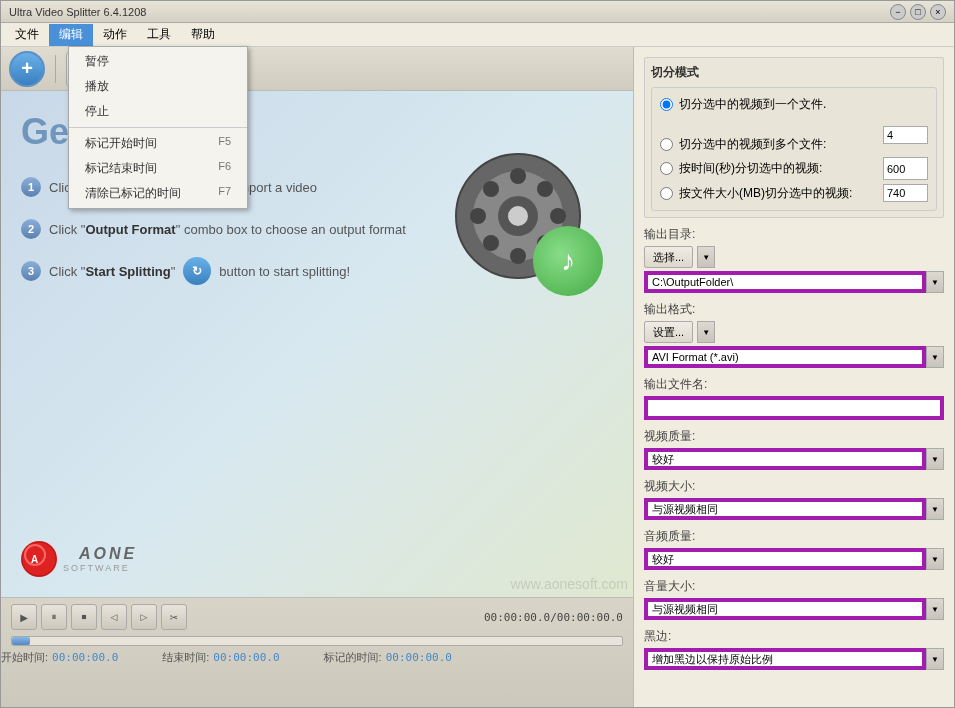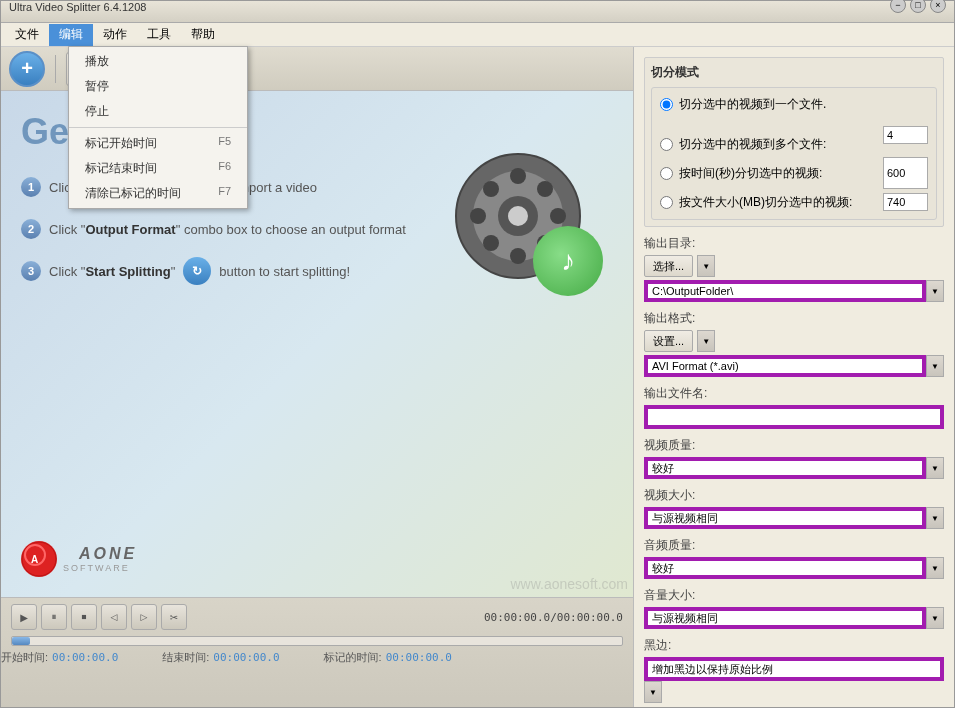--- a/index.html
+++ b/index.html
@@ -16,21 +16,21 @@
       height: 708px;
       background: #f0ece0;
       border: 1px solid #999;
       display: flex;
       flex-direction: column;
     }
     .title-bar {
       background: linear-gradient(to bottom, #e8e4d8, #d4d0c4);
       height: 22px;
       display: flex;
-      align-items: flex-end;
+      align-items: center;
       justify-content: space-between;
       padding: 9px 8px;
       border-bottom: 1px solid #aaa;
     }
     .title-bar-title {
       font-size: 11px;
       color: #333;
     }
     .title-bar-buttons {
       display: flex;
@@ -431,24 +431,24 @@
   <div class="menu-bar">
     <div class="menu-item">文件</div>
     <div class="menu-item active">编辑</div>
     <div class="menu-item">动作</div>
     <div class="menu-item">工具</div>
     <div class="menu-item">帮助</div>
   </div>
 
   <div class="dropdown-menu">
     <div class="dropdown-item">
+      <span>暂停</span>
+    </div>
+    <div class="dropdown-item">
       <span>播放</span>
-    </div>
-    <div class="dropdown-item">
-      <span>暂停</span>
     </div>
     <div class="dropdown-item">
       <span>停止</span>
     </div>
     <div class="dropdown-separator"></div>
     <div class="dropdown-item">
       <span>标记开始时间</span>
       <span class="dropdown-shortcut">F5</span>
     </div>
     <div class="dropdown-item">
@@ -592,21 +592,21 @@
               <label>切分选中的视频到多个文件:</label>
             </div>
             <input type="text" value="4" style="width: 45px; height: 18px; border: 1px solid rgb(170, 170, 170); padding: 1px 3px; font-size: 11px;">
           </div>
 
           <div class="radio-item radio-input-pair">
             <div style="display:flex;align-items:center;gap:6px;flex:1;">
               <input type="radio" name="cutmode" style="">
               <label>按时间(秒)分切选中的视频:</label>
             </div>
-            <input type="text" value="600" style="width: 45px; height: 32px; border: 1px solid rgb(170, 170, 170); padding: 1px 3px; font-size: 11px;">
+            <input type="text" value="600" style="width: 45px; height: 23px; border: 1px solid rgb(170, 170, 170); padding: 1px 3px; font-size: 11px;">
           </div>
 
           <div class="radio-item radio-input-pair">
             <div style="display:flex;align-items:center;gap:6px;flex:1;">
               <input type="radio" name="cutmode" style="">
               <label>按文件大小(MB)切分选中的视频:</label>
             </div>
             <input type="text" value="740" style="width: 45px; height: 18px; border: 1px solid rgb(170, 170, 170); padding: 1px 3px; font-size: 11px;">
           </div>
 
@@ -669,21 +669,21 @@
       <div class="form-row">
         <div class="form-label">音量大小:</div>
         <div style="display:flex;gap:0;">
           <input type="text" class="form-input" value="与源视频相同" style="">
           <div class="dropdown-arrow-btn">▼</div>
         </div>
       </div>
 
       <div class="form-row">
         <div class="form-label">黑边:</div>
-        <div style="display:flex;gap:0;flex-direction:column;">
+        <div style="display:flex;gap:0;">
           <input type="text" class="form-input" value="增加黑边以保持原始比例" style="">
           <div class="dropdown-arrow-btn">▼</div>
         </div>
       </div>
 
     </div>
   </div>
 </div>
 
 </body></html>

